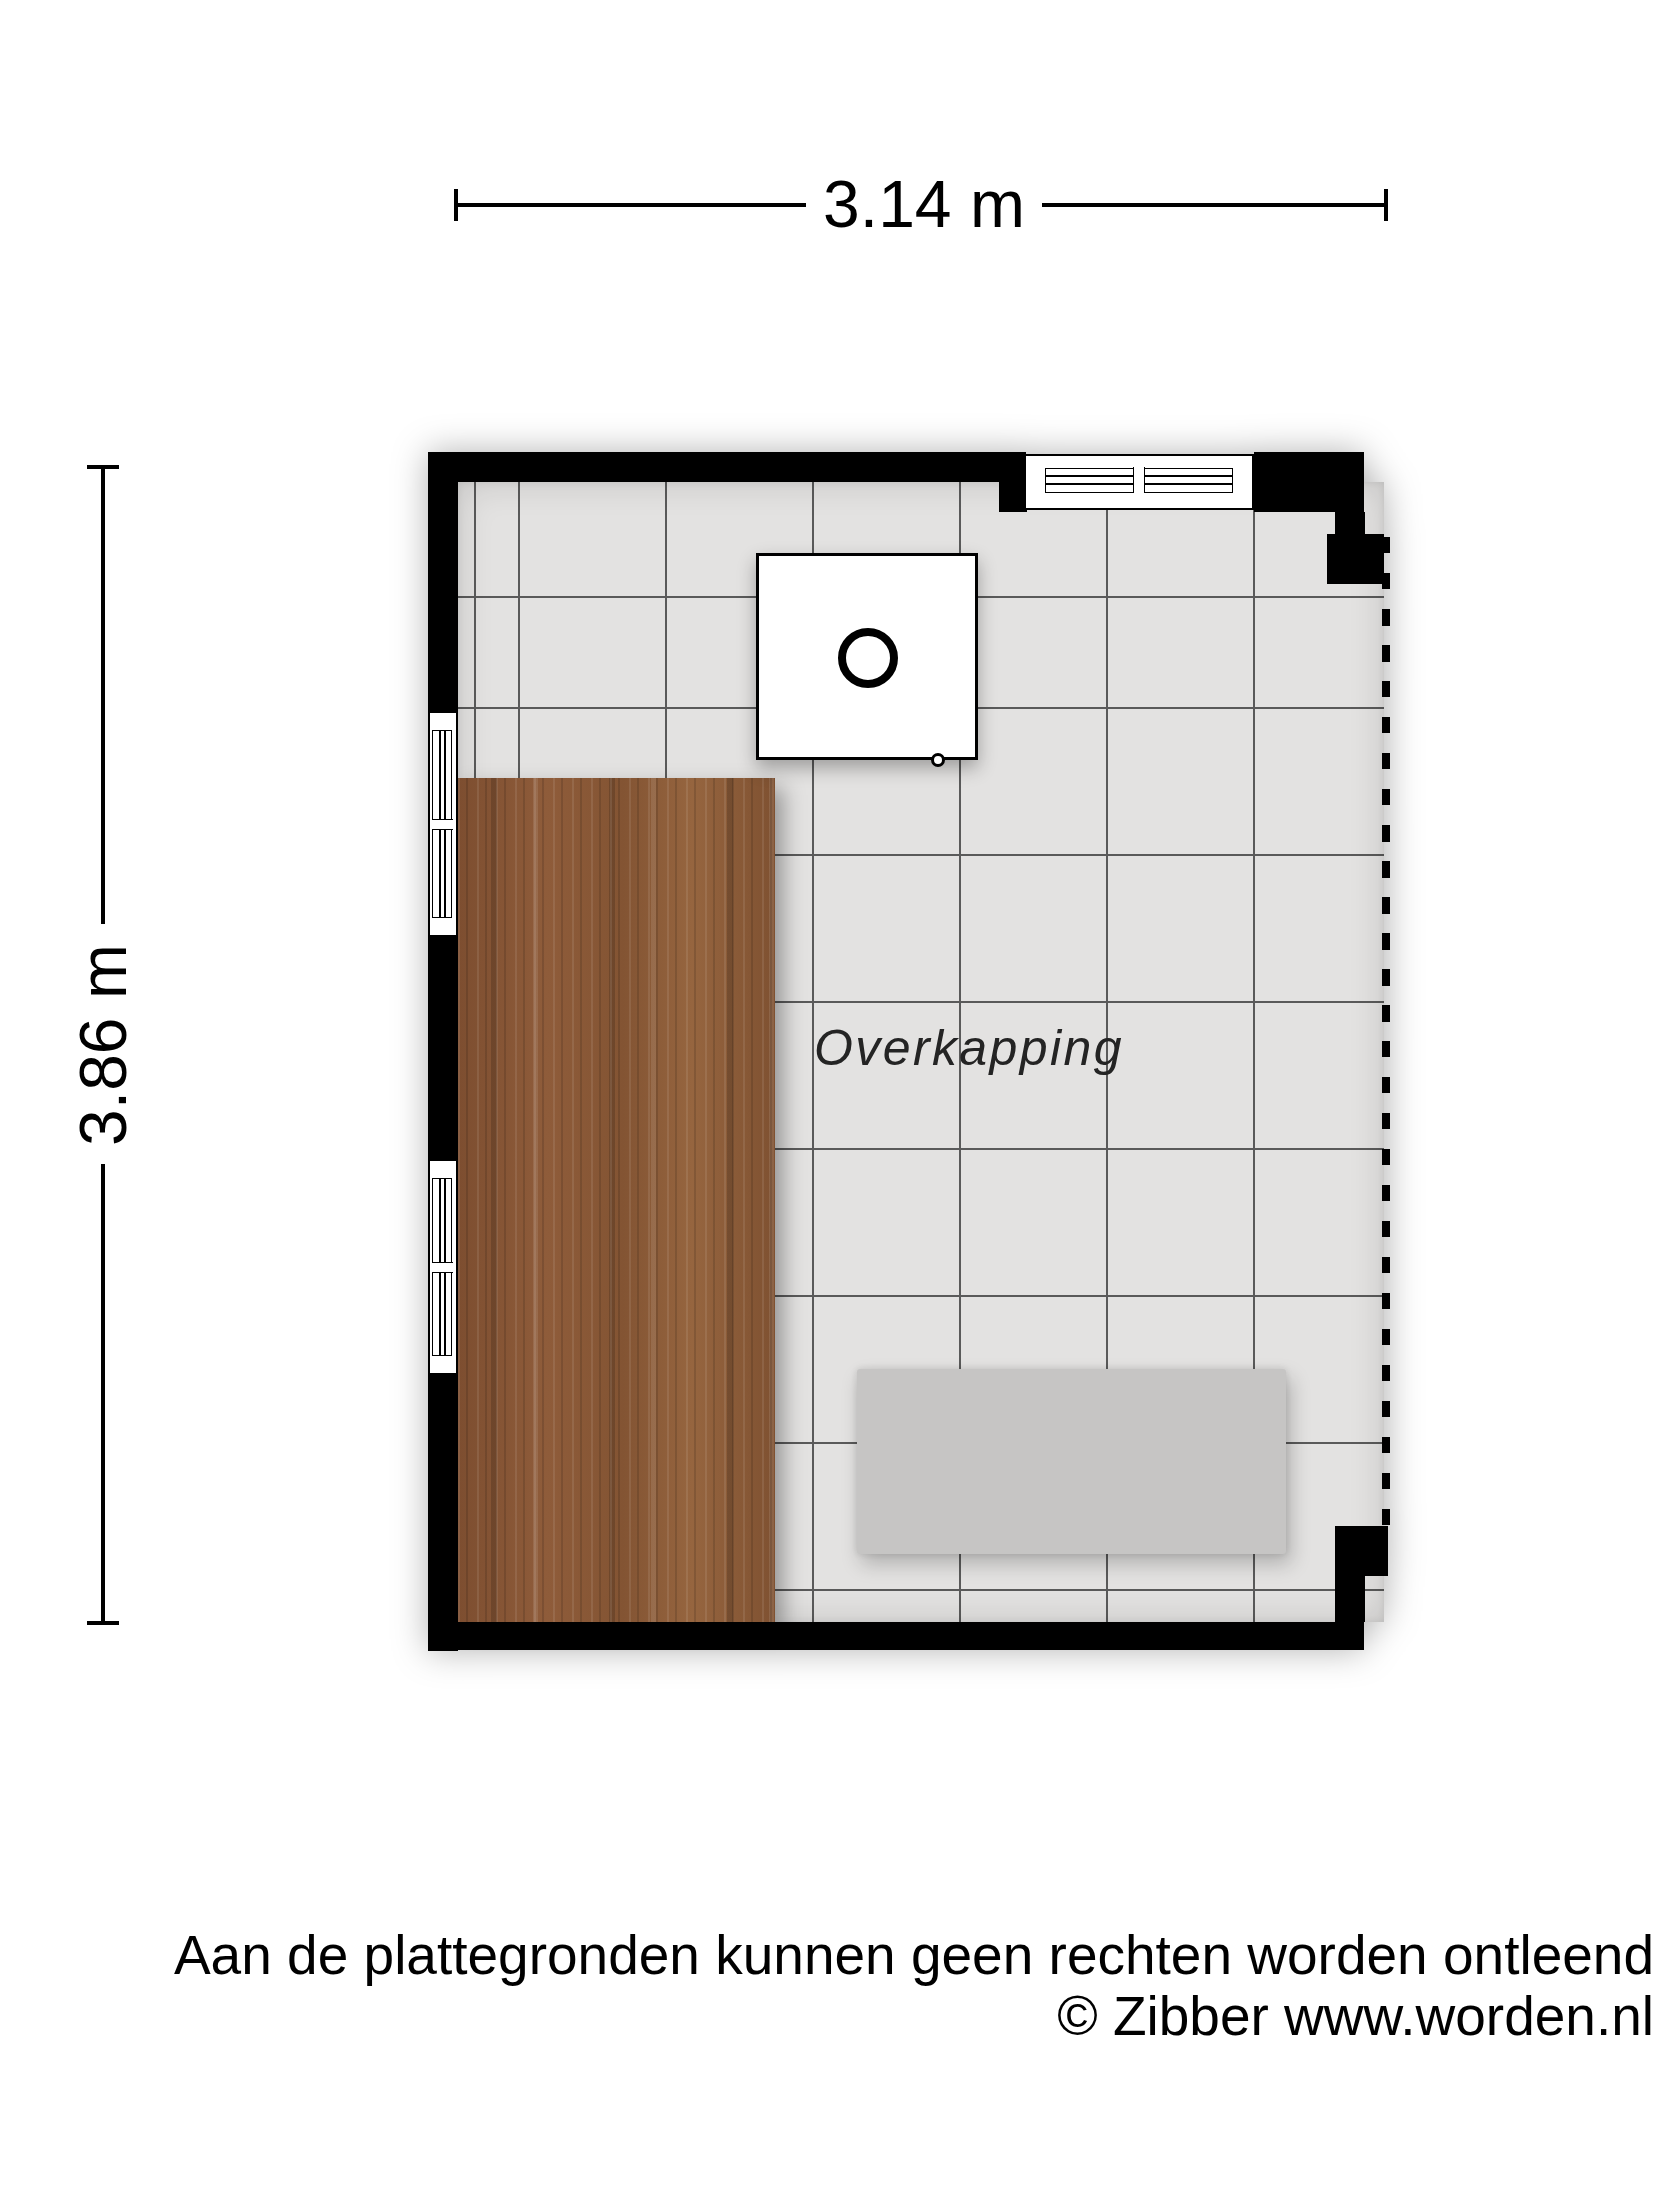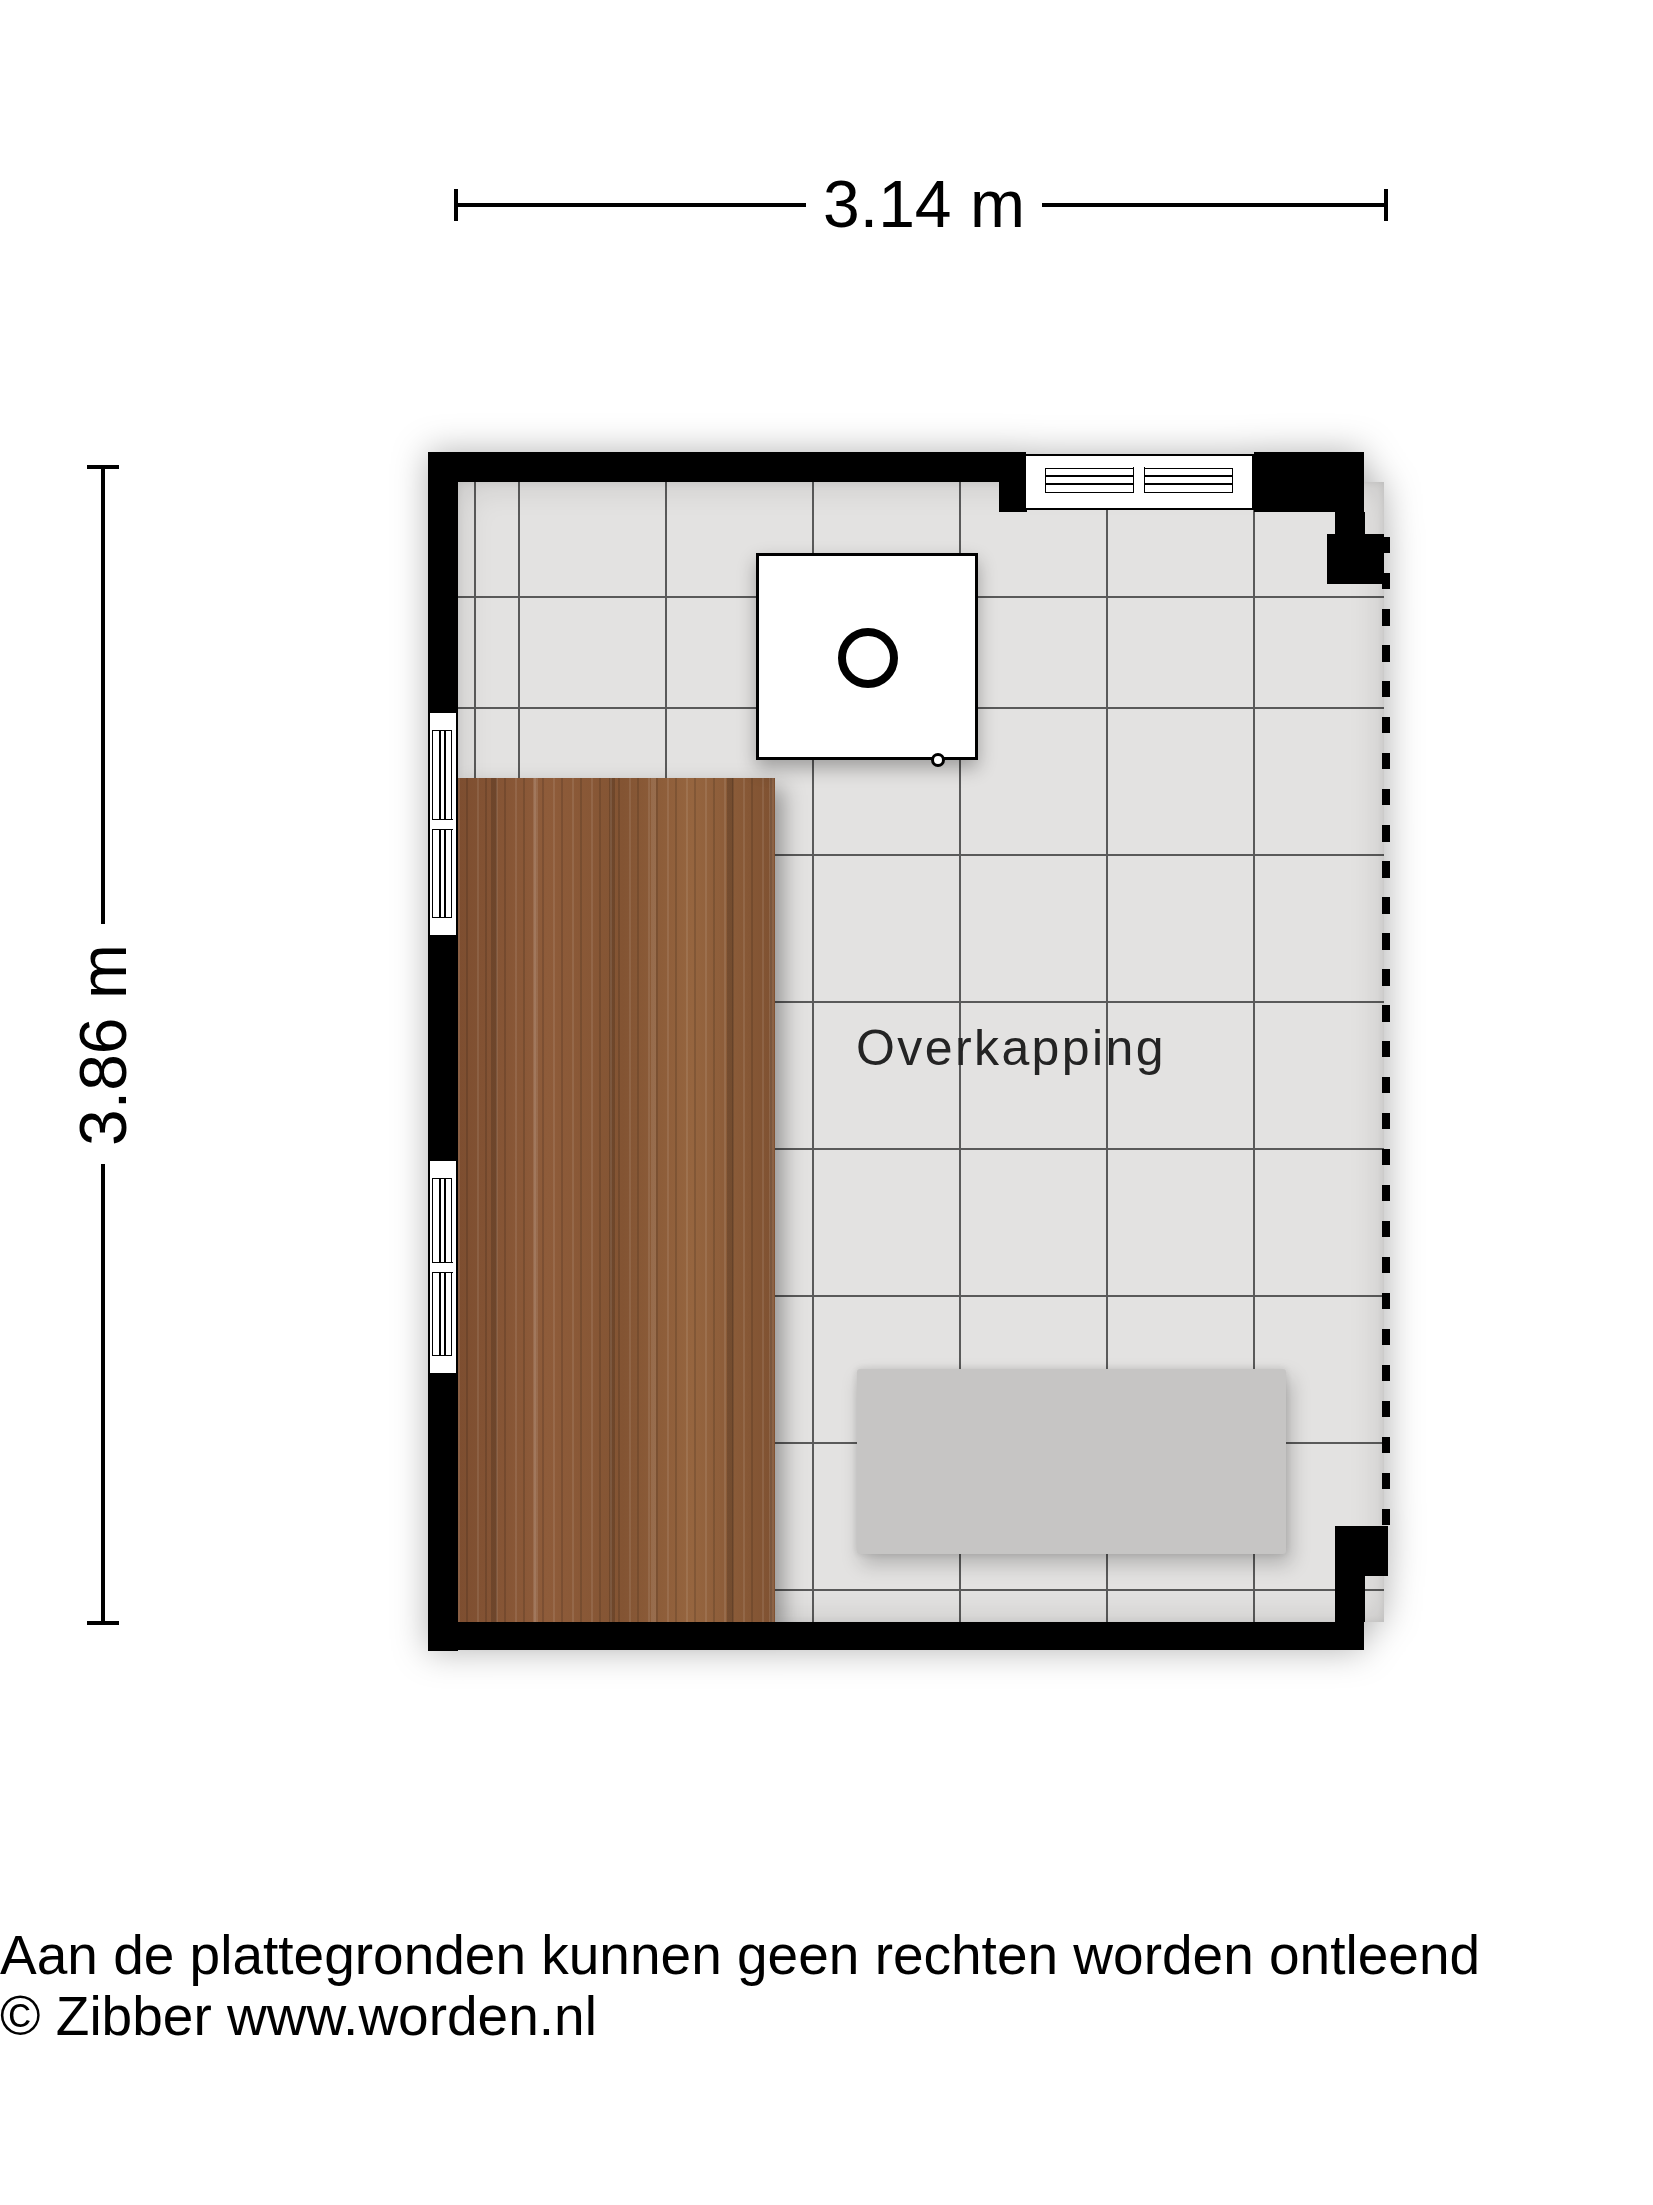--- a/index.html
+++ b/index.html
@@ -63,21 +63,21 @@
   }
   #bench{
     left:857px;top:1369px;width:429px;height:185px;
     background:var(--bench,#c6c5c4);
     border-radius:3.2px;
     box-shadow:4.7px 9.5px 20.5px rgba(0,0,0,0.22), 0 0 7.9px rgba(0,0,0,0.12);
   }
   #room-label{
     left:814px;top:1013px;width:394px;height:71px;
     font-size:50px;line-height:71px;letter-spacing:2.4px;
-    text-align:center;color:var(--label,#242424);white-space:nowrap;
+    text-align:left;color:var(--label,#242424);white-space:nowrap;font-style:italic;
   }
 
   
   .window{
     background:var(--window-fill,#fff);
     border:2.4px solid var(--wall,#000);
     box-sizing:border-box;
   }
   .win-band{position:absolute;border:1.6px solid var(--wall,#000);box-sizing:border-box;background:var(--window-fill,#fff);}
   .win-band.h{
@@ -102,21 +102,21 @@
   }
 
   
   #dash-edge{
     left:1382px;top:537px;width:7.9px;height:989px;
     background:repeating-linear-gradient(to bottom, var(--dashed,#000) 0 16.5px, transparent 16.5px 36px);
   }
 
   
   #footer{
-    left:0;top:1925px;width:1654px;text-align:left;
+    left:0;top:1925px;width:1654px;text-align:right;
     font-size:55px;line-height:61px;color:var(--text,#000);
   }
 </style>
 </head>
 <body>
 
 <div>
   <div class="abs dim-seg" style="left:454px;top:189px;width:3.9px;height:31.5px;"></div>
   <div class="abs dim-seg" style="left:455px;top:203px;width:351px;height:3.9px;"></div>
   <div class="abs dim-label" style="left:806px;top:170px;width:236px;">3.14 m</div>

